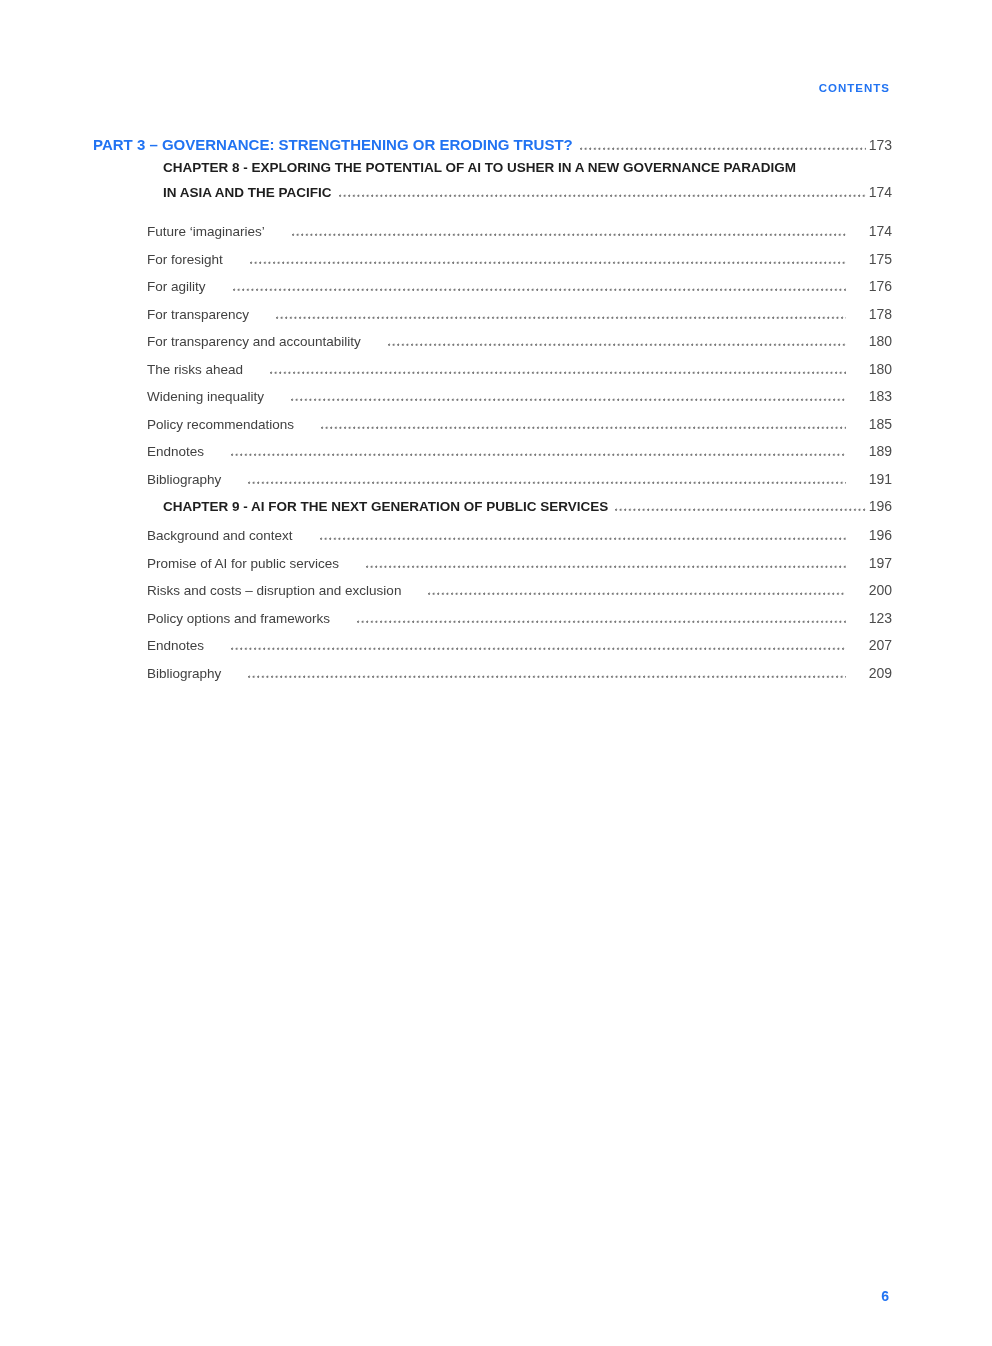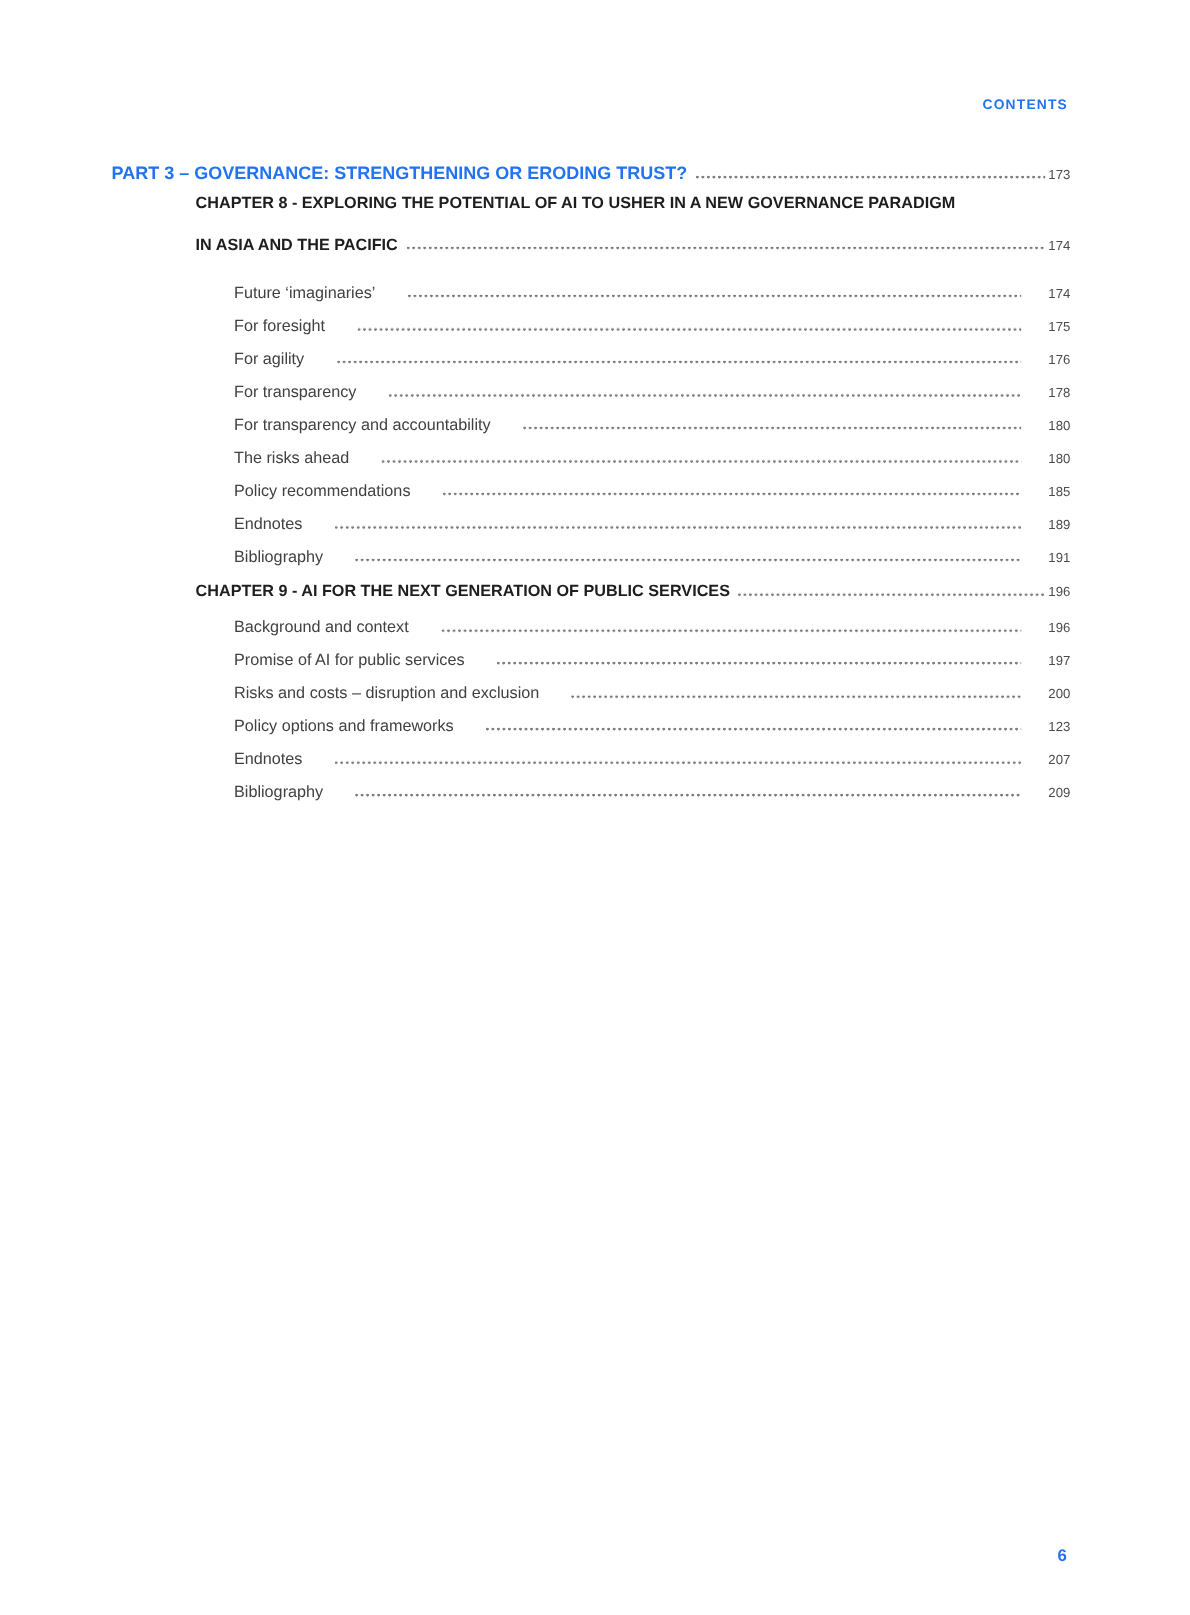--- a/index.html
+++ b/index.html
@@ -34,43 +34,43 @@
     height: 3px;
     min-width: 20px;
     margin: 0 3px 1px 7px;
     background-image: radial-gradient(circle at 1.1px 1.6px, var(--leader-dot-color, #7a7a7a) 1px, rgba(0,0,0,0) 1.25px);
     background-size: 4.6px 3px;
     background-repeat: repeat-x;
     background-position: 0 100%;
   }
   .page-ref {
     color: var(--page-ref-color, #4b4b4b);
-    font-size: 11px;
+    font-size: 14px;
     font-weight: normal;
     white-space: nowrap;
   }
   .part-row {
     color: var(--accent-color, #2173f2);
     font-weight: bold;
     font-size: 15px;
     line-height: 16px;
     margin-bottom: 7px;
   }
   .chapter-row {
     margin-left: 70px;
     color: var(--heading-text-color, #1e1e1e);
     font-weight: bold;
     font-size: 13.5px;
     line-height: 15px;
   }
-  .chapter-line1 { margin-bottom: 20px; }
+  .chapter-line1 { margin-bottom: 10px; }
   .chapter-line2 { margin-bottom: 24px; }
   .chapter9-row { margin-top: 1px; margin-bottom: 14px; }
   .item-row {
-    margin-left: 102px;
+    margin-left: 54px;
     color: var(--body-text-color, #414141);
     font-size: 13.5px;
     line-height: 14px;
     margin-bottom: 12.5px;
     gap: 20px;
   }
   .footer-page-number {
     position: absolute;
     top: 1288px;
     right: 95px;
@@ -127,20 +127,25 @@
       <span class="label">For transparency and accountability</span>
       <span class="leader"></span>
       <span class="page-ref">180</span>
     </div>
     <div class="row item-row">
       <span class="label">The risks ahead</span>
       <span class="leader"></span>
       <span class="page-ref">180</span>
     </div>
     <div class="row item-row">
+      <span class="label">Widening inequality</span>
+      <span class="leader"></span>
+      <span class="page-ref">183</span>
+    </div>
+    <div class="row item-row">
       <span class="label">Policy recommendations</span>
       <span class="leader"></span>
       <span class="page-ref">185</span>
     </div>
     <div class="row item-row">
       <span class="label">Endnotes</span>
       <span class="leader"></span>
       <span class="page-ref">189</span>
     </div>
     <div class="row item-row">

